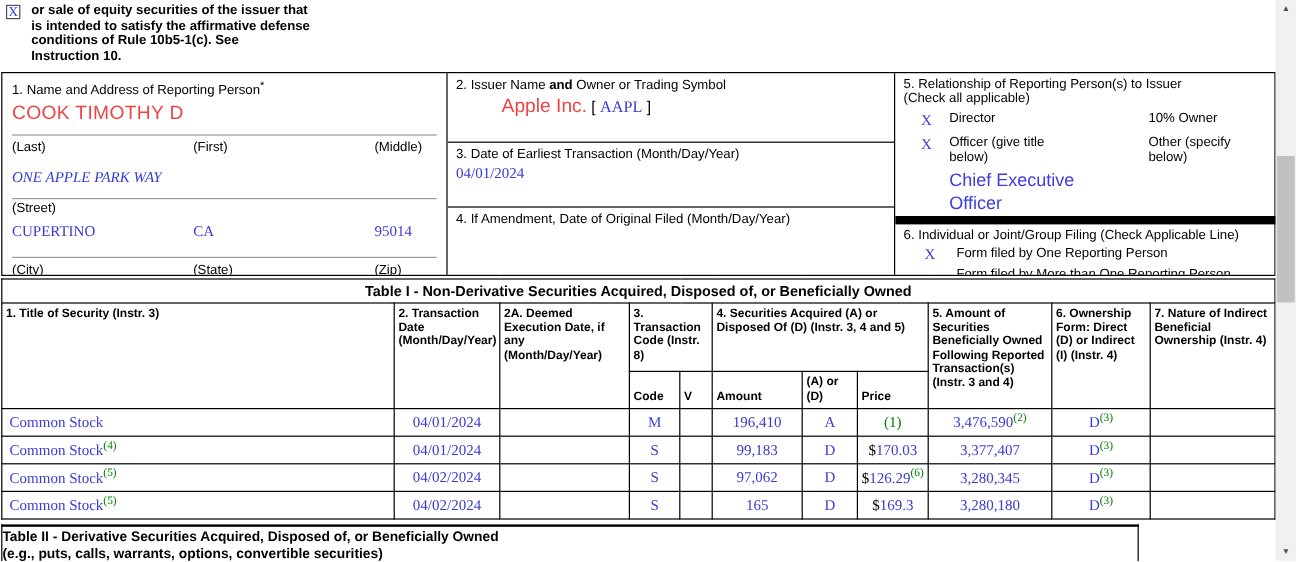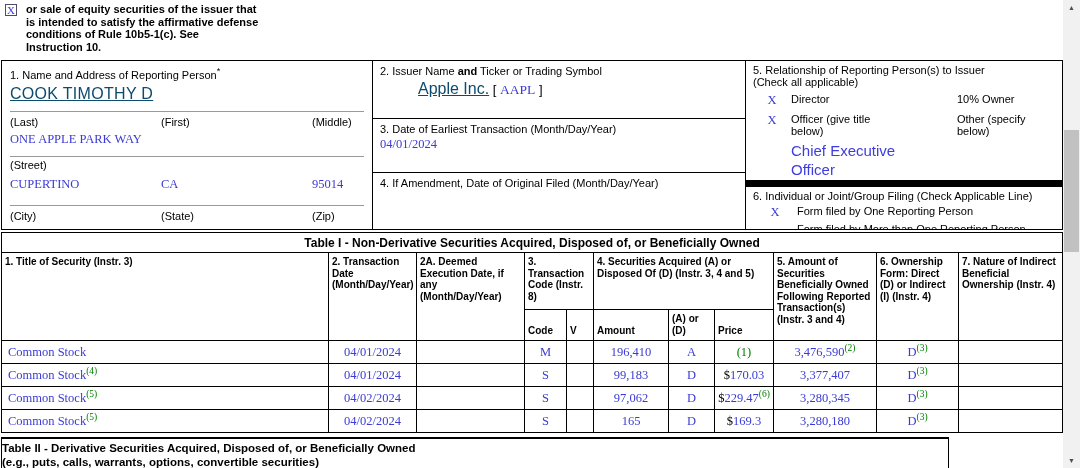--- a/index.html
+++ b/index.html
@@ -19,28 +19,28 @@
   
   .hdr {
     position:absolute; top:60px; left:1px; width:1062px; height:170px;
     display:grid; grid-template-columns:371px 373px 318px; border:1px solid #000;
   }
   .hcol { position:relative; border-right:1px solid #000; overflow:hidden; }
   .hcol:last-child { border-right:none; }
   .lbl { font-size:11px; line-height:12px; }
   .rule { border-top:1px solid #999; }
   .serif-val { font-family:"Liberation Serif", serif; font-size:12.5px; color:#3a3ad6; }
-  a.doc-link { color:#0c4a6e; text-decoration:underline; cursor:pointer; }
+  a.doc-link { color:#ef4444; cursor:pointer; }
   
   .s1 { padding:4px 8px 0; }
   .s1 .name-link { display:inline-block; margin-top:4px; font-size:16px; letter-spacing:.3px; }
   .cols3 { display:grid; grid-template-columns:122px 122px auto;gap:29px; }
   .s1 .rule1 { margin-top:8px; }
   .s1 .labels-a { margin-top:4px; }
-  .s1 .street-val { margin-top:4px; }
+  .s1 .street-val { margin-top:12px;font-style:italic; }
   .s1 .rule2 { margin-top:9px; }
   .s1 .street-lbl { margin-top:2px; }
   .s1 .city-row { margin-top:6px; }
   .s1 .rule3 { margin-top:13px; }
   .s1 .labels-b { margin-top:4px; }
   
   .s2 { height:58px; border-bottom:1px solid #000; padding:4px 7px; }
   .s3 { height:54px; border-bottom:1px solid #000; padding:4px 7px; }
   .s4 { padding:4px 7px; }
   .s2 .issuer-line { margin-top:3px; font-size:13px; }
@@ -130,21 +130,21 @@
       <div class="rule rule3"></div>
       <div class="cols3 lbl labels-b">
         <span>(City)</span>
         <span>(State)</span>
         <span>(Zip)</span>
       </div>
     </div>
 
     <div class="hcol">
       <div class="s2">
-        <div class="lbl"><span>2. Issuer Name </span><b>and</b><span> Ticker or Trading Symbol</span></div>
+        <div class="lbl"><span>2. Issuer Name </span><b>and</b><span> Owner or Trading Symbol</span></div>
         <div class="issuer-line">
           <a class="doc-link issuer-link">Apple Inc.</a>
           <span>[</span>
           <span class="ticker">AAPL</span>
           <span>]</span>
         </div>
       </div>
       <div class="s3">
         <div class="lbl">3. Date of Earliest Transaction (Month/Day/Year)</div>
         <div class="serif-val date-val">04/01/2024</div>
@@ -247,21 +247,21 @@
       <td class="d"></td>
     </tr>
     <tr>
       <td class="d left"><span>Common Stock</span><sup class="fn">(5)</sup></td>
       <td class="d">04/02/2024</td>
       <td class="d"></td>
       <td class="d">S</td>
       <td class="d"></td>
       <td class="d">97,062</td>
       <td class="d">D</td>
-      <td class="d"><span class="green"></span><span class="dollar">$</span><span>229.47</span><sup class="fn">(6)</sup></td>
+      <td class="d"><span class="green"></span><span class="dollar">$</span><span>126.29</span><sup class="fn">(6)</sup></td>
       <td class="d"><span>3,280,345</span><sup class="fn"></sup></td>
       <td class="d"><span>D</span><sup class="fn">(3)</sup></td>
       <td class="d"></td>
     </tr>
     <tr>
       <td class="d left"><span>Common Stock</span><sup class="fn">(5)</sup></td>
       <td class="d">04/02/2024</td>
       <td class="d"></td>
       <td class="d">S</td>
       <td class="d"></td>

